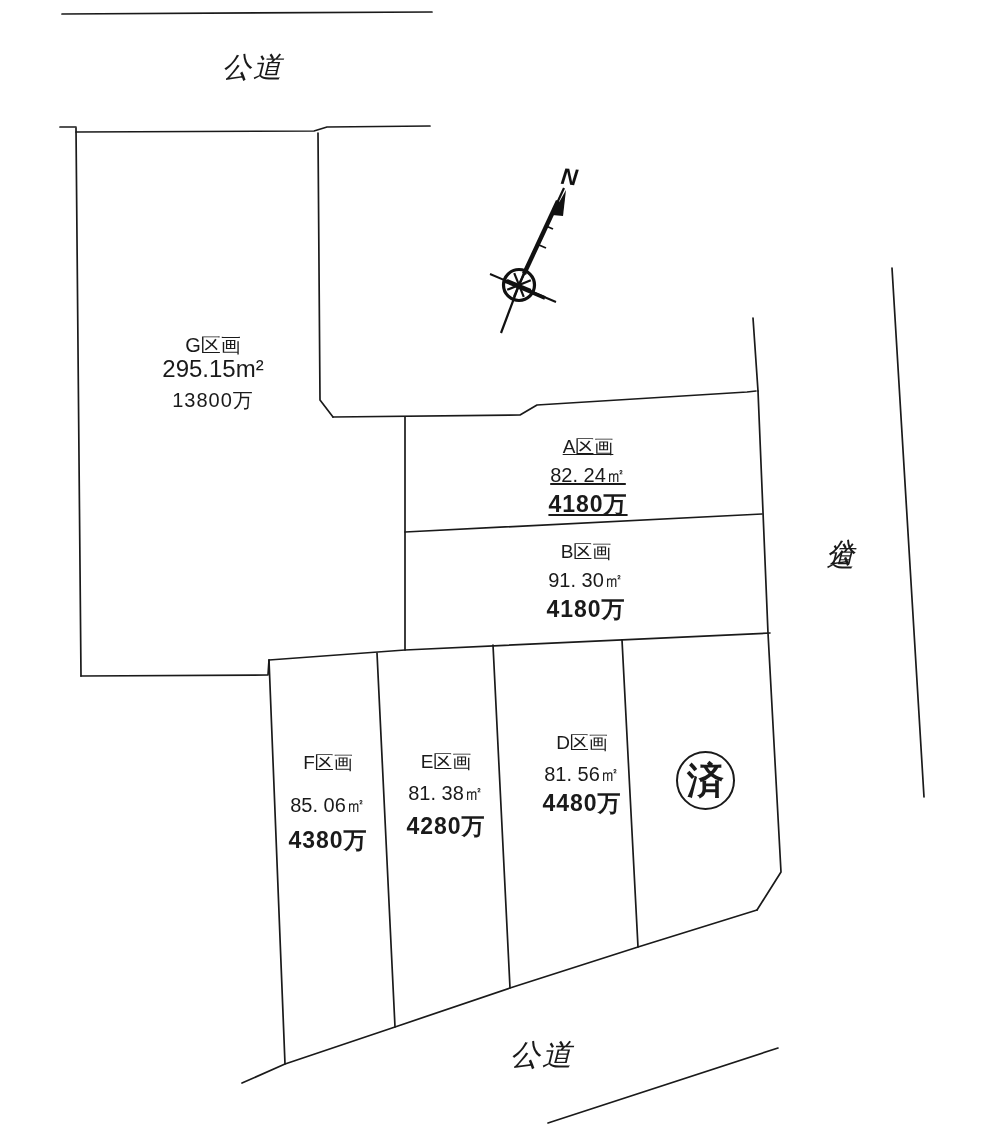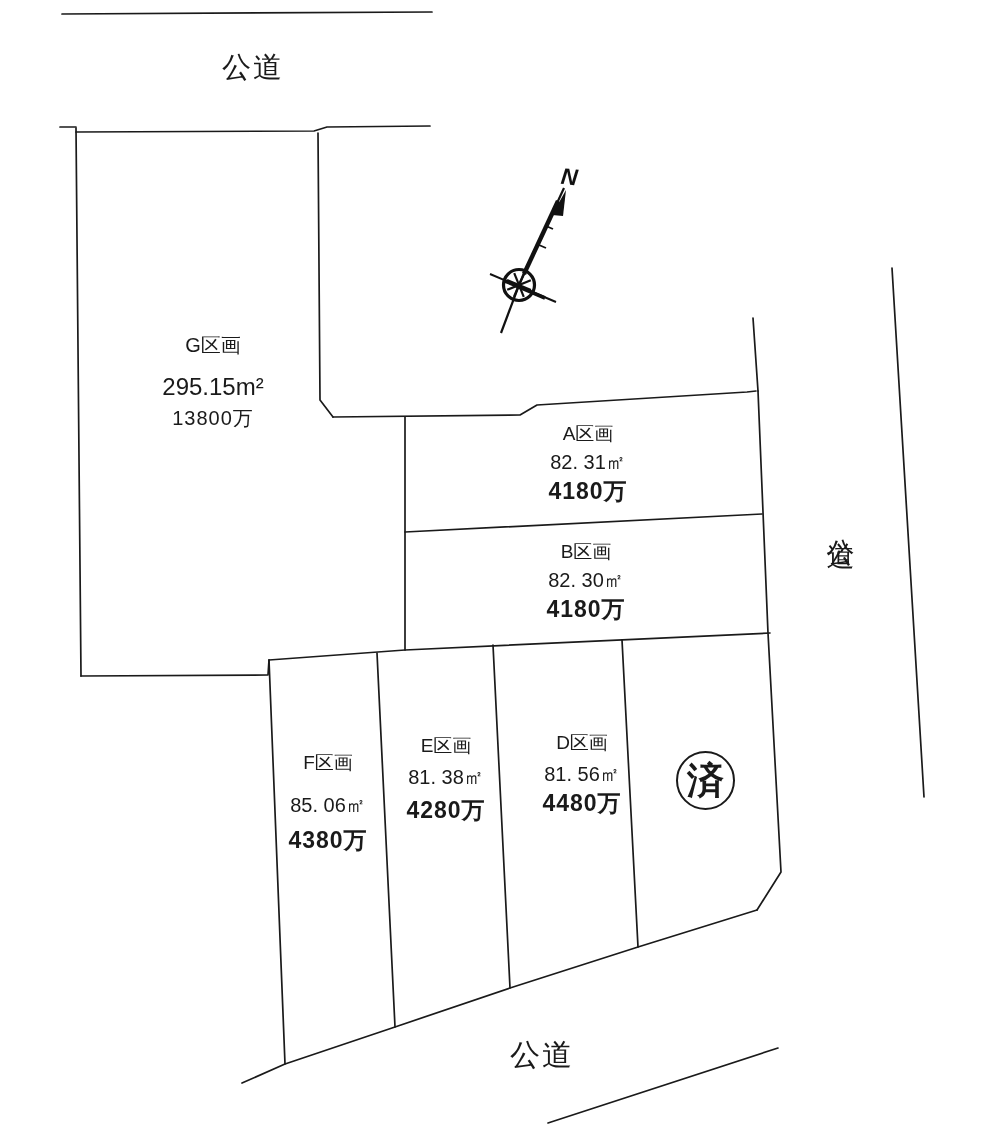--- a/index.html
+++ b/index.html
@@ -1,39 +1,39 @@
 <!DOCTYPE html>
 <html><head>
 <meta charset="utf-8">
 <style>
   html,body{margin:0;padding:0;background:#ffffff;}
   #canvas{
     position:relative;width:1000px;height:1125px;background:#ffffff;
     font-family:"Liberation Sans","DejaVu Sans",sans-serif;color:#1a1a1a;overflow:hidden;
   }
   #plan-svg{position:absolute;left:0;top:0;}
-  .label{position:absolute;transform:translateX(-50%);text-align:center;white-space:nowrap;line-height:1;}
+  .label{position:absolute;transform:translateX(-50%);text-align:center;white-space:nowrap;line-height:1;font-style:italic;}
   .road-label{font-size:29px;letter-spacing:2px;}
   .road-top{left:253px;top:53px;}
   .road-bottom{left:542px;top:1040px;font-size:30px;}
   .road-right{left:840px;top:516px;writing-mode:vertical-rl;transform:translateX(-50%);font-size:28px;letter-spacing:4px;}
   .parcel{position:absolute;transform:translateX(-50%);text-align:center;line-height:1;}
   .parcel .p-label{font-size:19px;margin-bottom:9px;}
   .parcel .p-area{font-size:20px;margin-bottom:8px;}
   .parcel .p-price{font-size:23px;font-weight:bold;letter-spacing:1px;}
   .parcel-G{left:213px;top:335px;}
-  .parcel-G .p-label{font-size:20px;margin-bottom:20px;}
+  .parcel-G .p-label{font-size:20px;margin-bottom:2px;}
   .parcel-G .p-area{font-size:24px;margin-bottom:9px;}
   .parcel-G .p-price{font-size:20px;font-weight:normal;}
-  .parcel-A{left:588px;top:424px;}
+  .parcel-A{left:588px;top:437px;text-decoration:underline;}
   .parcel-B{left:586px;top:542px;}
   .parcel-F{left:328px;top:753px;}
   .parcel-F .p-label{margin-bottom:23px;}
   .parcel-F .p-area{margin-bottom:14px;}
-  .parcel-E{left:446px;top:736px;}
+  .parcel-E{left:446px;top:752px;}
   .parcel-E .p-label{margin-bottom:12px;}
   .parcel-E .p-area{margin-bottom:12px;}
   .parcel-D{left:582px;top:733px;}
   .parcel-D .p-label{margin-bottom:12px;}
   .parcel-D .p-area{}
   .sold-badge{
     position:absolute;left:676px;top:751px;width:55px;height:55px;
     border:2.5px solid #1a1a1a;border-radius:50%;
     display:flex;align-items:center;justify-content:center;
     font-size:37px;font-weight:bold;line-height:1;
@@ -97,27 +97,27 @@
   <div class="label road-label road-bottom">公道</div>
 
   <div class="parcel parcel-G">
     <div class="p-label">G区画</div>
     <div class="p-area">295.15m²</div>
     <div class="p-price">13800万</div>
   </div>
 
   <div class="parcel parcel-A">
     <div class="p-label">A区画</div>
-    <div class="p-area">82. 31㎡</div>
+    <div class="p-area">82. 24㎡</div>
     <div class="p-price">4180万</div>
   </div>
 
   <div class="parcel parcel-B">
     <div class="p-label">B区画</div>
-    <div class="p-area">82. 30㎡</div>
+    <div class="p-area">91. 30㎡</div>
     <div class="p-price">4180万</div>
   </div>
 
   <div class="parcel parcel-F">
     <div class="p-label">F区画</div>
     <div class="p-area">85. 06㎡</div>
     <div class="p-price">4380万</div>
   </div>
 
   <div class="parcel parcel-E">

